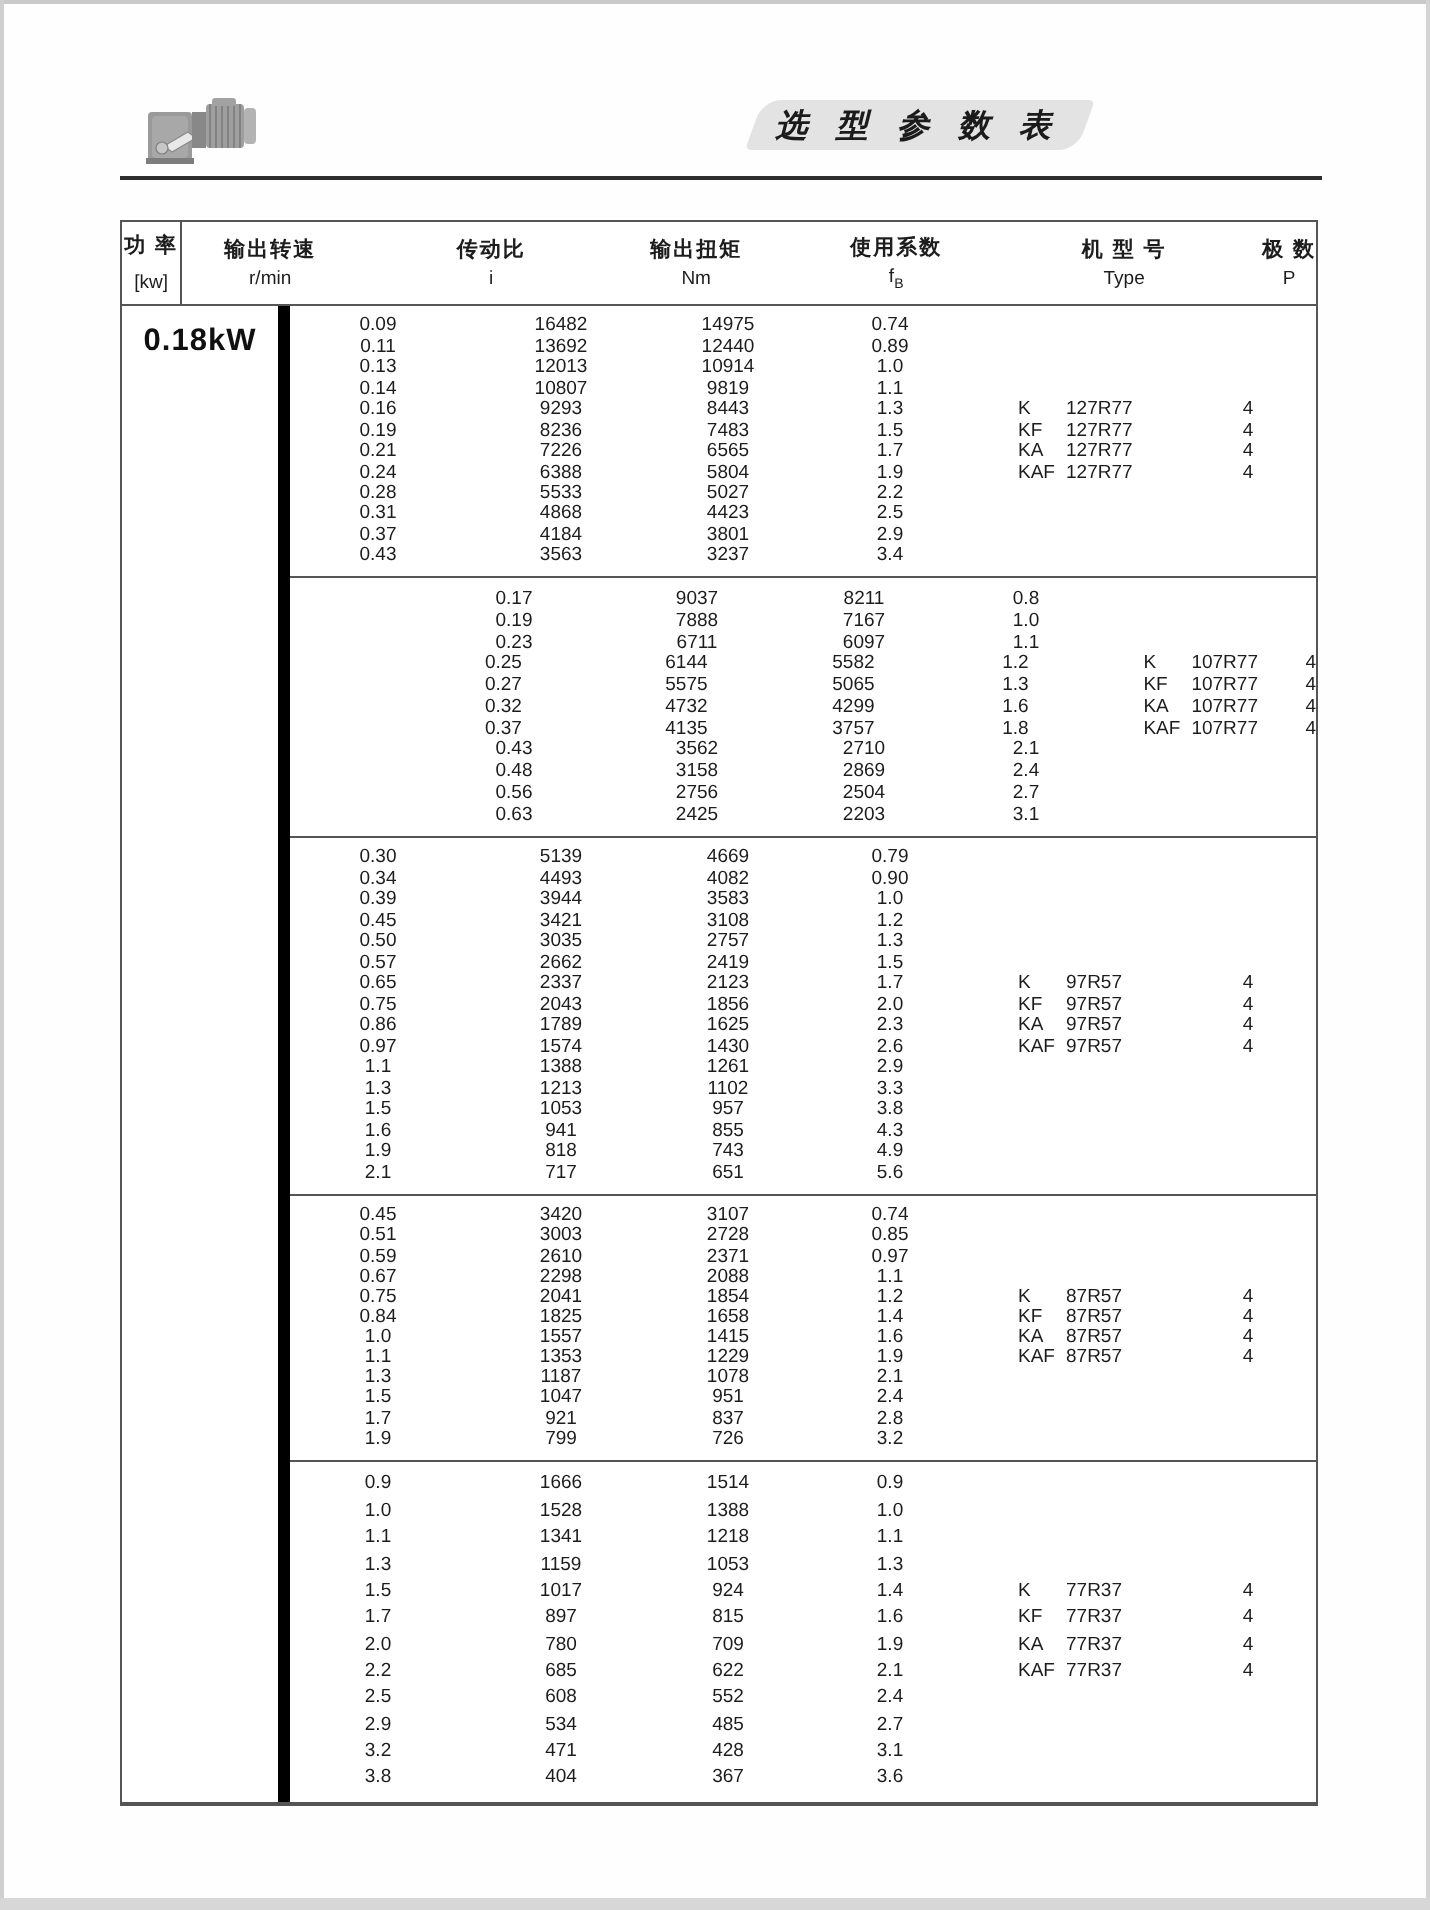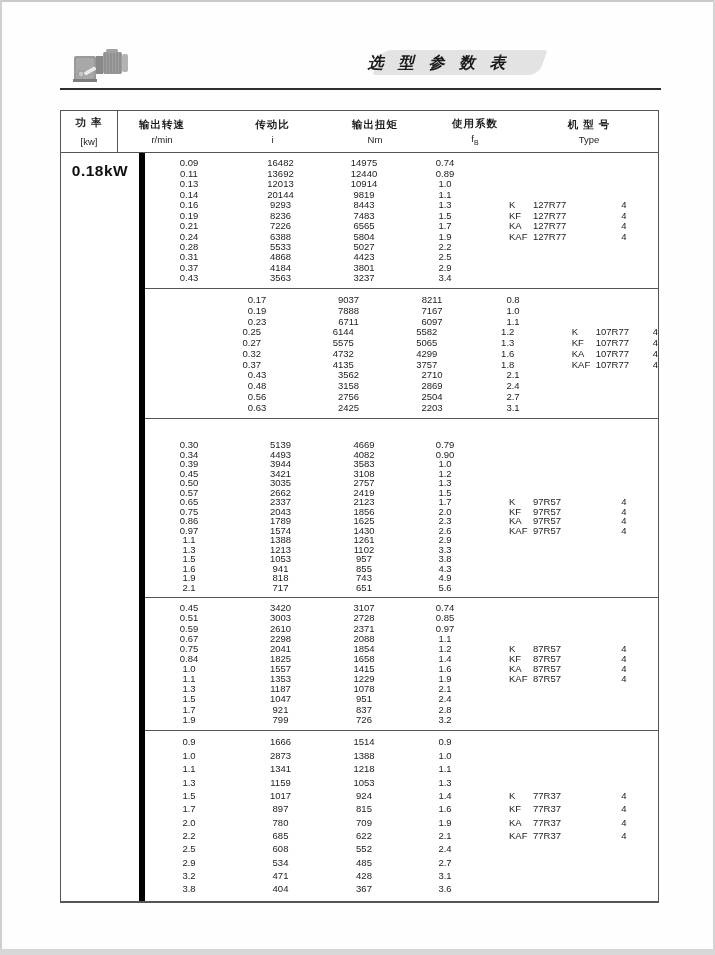--- a/index.html
+++ b/index.html
@@ -10,21 +10,21 @@
   
   .edge-top{position:absolute;left:0;top:0;width:715px;height:2px;background:#c9c9c9;}
   .edge-left{position:absolute;left:0;top:0;width:2px;height:955px;background:#cfcfcf;}
   .edge-right{position:absolute;right:0;top:0;width:2px;height:955px;background:#d4d4d4;}
   .edge-bottom{position:absolute;left:0;bottom:0;width:715px;height:6px;background:#d7d7d7;}
 
   
   .motor{position:absolute;left:72px;top:46px;width:58px;height:40px;}
   .banner{position:absolute;left:377px;top:50px;width:166px;height:25px;background:#e3e3e3;
           border-radius:9px 3px 9px 3px;transform:skewX(-20deg);}
-  .banner-text{position:absolute;left:355px;top:53px;width:168px;text-align:center;
+  .banner-text{position:absolute;left:375px;top:53px;width:168px;text-align:center;
           font-style:italic;font-weight:bold;font-size:16px;letter-spacing:5px;color:#1b1b1b;white-space:nowrap;}
   .rule{position:absolute;left:60px;top:88px;width:601px;height:2px;background:#2e2e2e;}
 
   
   .sel-table{position:absolute;left:60px;top:110px;width:599px;height:793px;
              border:1px solid #555;border-bottom-width:2px;box-sizing:border-box;background:#fff;}
   .thead{display:flex;height:42px;border-bottom:1px solid #555;box-sizing:border-box;}
   .power-head{width:84px;border-right:1px solid #555;box-sizing:border-box;
               display:flex;flex-direction:column;align-items:center;justify-content:center;gap:6px;}
   .cols-head{flex:1;display:grid;grid-template-columns:88px 95px 72px 90px 100px 1fr;gap:19px;}
@@ -91,20 +91,24 @@
           <span class="h-unit">Nm</span>
         </div>
         <div class="col-head">
           <span class="h-label">使用系数</span>
           <span class="h-unit"><span>f</span><sub>B</sub></span>
         </div>
         <div class="col-head">
           <span class="h-label">机 型 号</span>
           <span class="h-unit">Type</span>
         </div>
+        <div class="col-head">
+          <span class="h-label">极  数</span>
+          <span class="h-unit">P</span>
+        </div>
       </div>
     </div>
 
     <div class="tbody">
       <div class="power-cell">0.18kW</div>
       <div class="blocks">
           <div class="block" style="height: 142px;">
             <div class="row">
               <div class="cell">0.09</div>
               <div class="cell">16482</div>
@@ -124,21 +128,21 @@
             <div class="row">
               <div class="cell">0.13</div>
               <div class="cell">12013</div>
               <div class="cell">10914</div>
               <div class="cell">1.0</div>
               <div class="cell cell-type"></div>
               <div class="cell"></div>
             </div>
             <div class="row">
               <div class="cell">0.14</div>
-              <div class="cell">20144</div>
+              <div class="cell">10807</div>
               <div class="cell">9819</div>
               <div class="cell">1.1</div>
               <div class="cell cell-type"></div>
               <div class="cell"></div>
             </div>
             <div class="row">
               <div class="cell">0.16</div>
               <div class="cell">9293</div>
               <div class="cell">8443</div>
               <div class="cell">1.3</div>
@@ -285,21 +289,21 @@
             </div>
             <div class="row">
               <div class="cell">0.63</div>
               <div class="cell">2425</div>
               <div class="cell">2203</div>
               <div class="cell">3.1</div>
               <div class="cell cell-type"></div>
               <div class="cell"></div>
             </div>
           </div>
-          <div class="block" style="height: 188px; justify-content: flex-end;">
+          <div class="block" style="height: 188px;">
             <div class="row">
               <div class="cell">0.30</div>
               <div class="cell">5139</div>
               <div class="cell">4669</div>
               <div class="cell">0.79</div>
               <div class="cell cell-type"></div>
               <div class="cell"></div>
             </div>
             <div class="row">
               <div class="cell">0.34</div>
@@ -524,21 +528,21 @@
             <div class="row">
               <div class="cell">0.9</div>
               <div class="cell">1666</div>
               <div class="cell">1514</div>
               <div class="cell">0.9</div>
               <div class="cell cell-type"></div>
               <div class="cell"></div>
             </div>
             <div class="row">
               <div class="cell">1.0</div>
-              <div class="cell">2873</div>
+              <div class="cell">1528</div>
               <div class="cell">1388</div>
               <div class="cell">1.0</div>
               <div class="cell cell-type"></div>
               <div class="cell"></div>
             </div>
             <div class="row">
               <div class="cell">1.1</div>
               <div class="cell">1341</div>
               <div class="cell">1218</div>
               <div class="cell">1.1</div>

